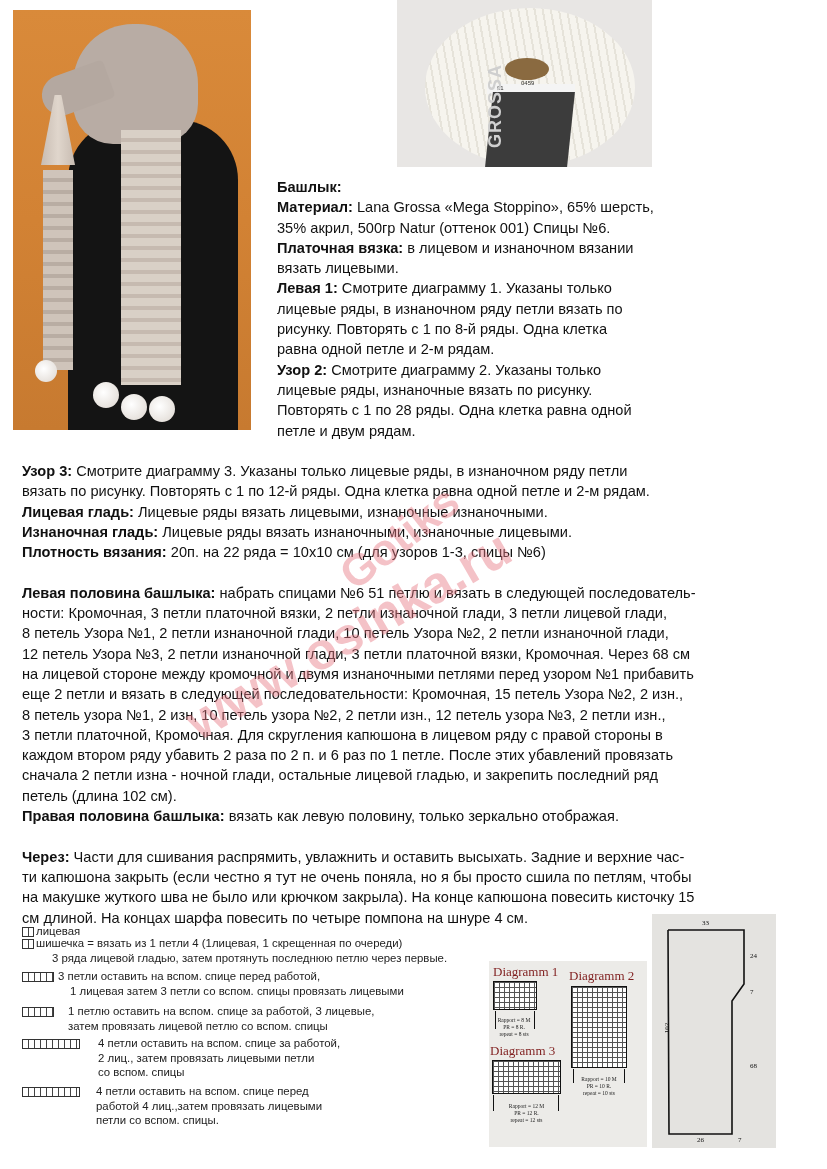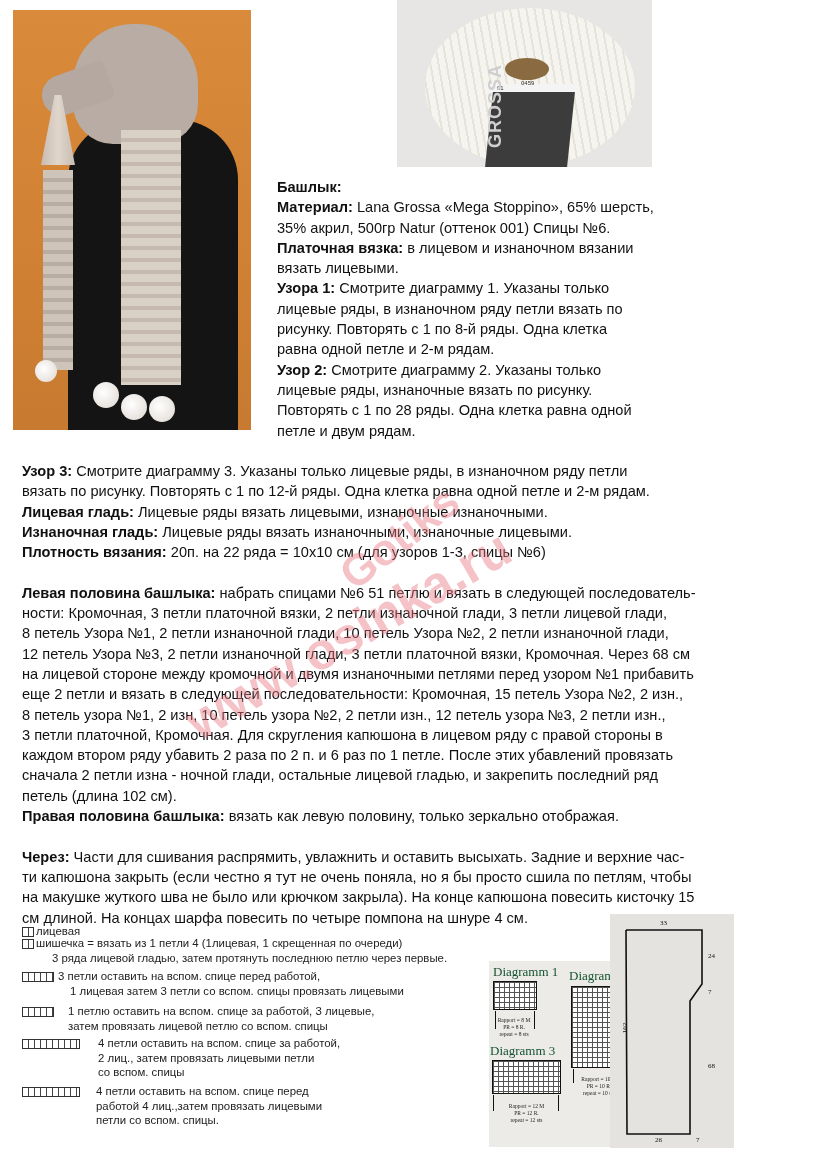--- a/index.html
+++ b/index.html
@@ -29,28 +29,28 @@
   #header-block { left:277px; top:177px; }
   #main-block { left:22px; top:461px; }
   
   .wm { position:absolute; color:rgba(230,120,130,0.45); font-weight:bold; font-family:"Liberation Sans", sans-serif; transform-origin:left top; pointer-events:none; }
   
   #legend { left:22px; top:924px; font-size:11.4px; line-height:14.2px; color:#222; }
   .leg-row { position:absolute; white-space:nowrap; }
   .sym { position:absolute; height:8px; border:1px solid #333; background:repeating-linear-gradient(90deg,#fff 0 5px,#444 5px 6px); }
   
   #diagrams { left:489px; top:961px; width:158px; height:186px; background:#ecebe8; }
-  .dtitle { position:absolute; font-family:"Liberation Serif", serif; font-size:13px; color:#14532d; }
+  .dtitle { position:absolute; font-family:"Liberation Serif", serif; font-size:13px; color:#7f1d1d; }
   .grid { position:absolute; border:1.5px solid #111; background-color:#fff;
           background-image:linear-gradient(#555 1px,transparent 1px),linear-gradient(90deg,#555 1px,transparent 1px);
           background-size:5px 5px; }
   .rep { position:absolute; font-family:"Liberation Serif", serif; font-size:5.5px; line-height:7px; text-align:center; color:#222; }
   .arrow { position:absolute; width:1px; background:#111; }
   
-  #schematic { left:610px; top:914px; width:124px; height:234px; background:#e4e3e0; }
+  #schematic { left:652px; top:914px; width:124px; height:234px; background:#e4e3e0; }
   #schematic svg { position:absolute; left:0; top:0; }
   .dim { position:absolute; font-family:"Liberation Serif", serif; font-size:7px; color:#111; }
 </style>
 </head>
 <body>
 
 <div id="photo" class="abs">
   <div class="coat"></div>
   <div class="scarf-back"></div>
   <div class="hood"></div>
@@ -73,21 +73,21 @@
   <div class="band"></div>
   <div class="band-text">GROSSA</div>
 </div>
 
 <div id="header-block" class="abs txt">
   <span class="line"><b>Башлык:</b></span>
   <span class="line"><b>Материал:</b><span> Lana Grossa «Mega Stoppino», 65% шерсть,</span></span>
   <span class="line"><b></b><span>35% акрил, 500гр Natur (оттенок 001) Спицы №6.</span></span>
   <span class="line"><b>Платочная вязка:</b><span> в лицевом и изнаночном вязании</span></span>
   <span class="line"><b></b><span>вязать лицевыми.</span></span>
-  <span class="line"><b>Узора 1:</b><span> Смотрите диаграмму 1. Указаны только</span></span>
+  <span class="line"><b>Левая 1:</b><span> Смотрите диаграмму 1. Указаны только</span></span>
   <span class="line"><b></b><span>лицевые ряды, в изнаночном ряду петли вязать по</span></span>
   <span class="line"><b></b><span>рисунку.  Повторять с 1 по 8-й  ряды. Одна клетка</span></span>
   <span class="line"><b></b><span>равна одной петле и 2-м рядам.</span></span>
   <span class="line"><b>Узор 2:</b><span> Смотрите диаграмму 2. Указаны только</span></span>
   <span class="line"><b></b><span>лицевые ряды, изнаночные вязать по рисунку.</span></span>
   <span class="line"><b></b><span>Повторять с 1 по 28 ряды. Одна клетка равна одной</span></span>
   <span class="line"><b></b><span>петле и двум рядам.</span></span>
 </div>
 
 <div id="main-block" class="abs txt">

